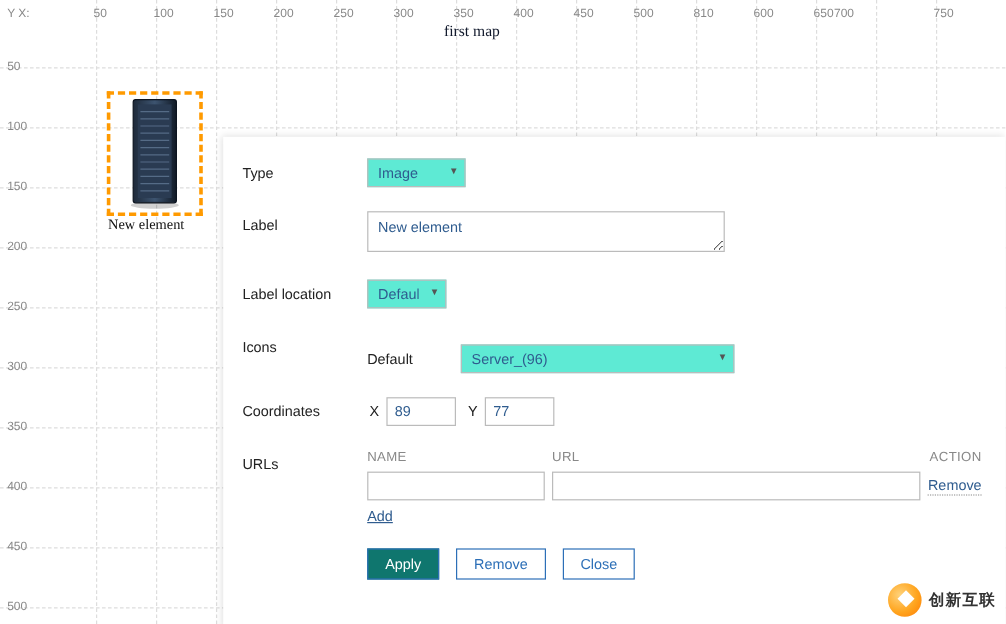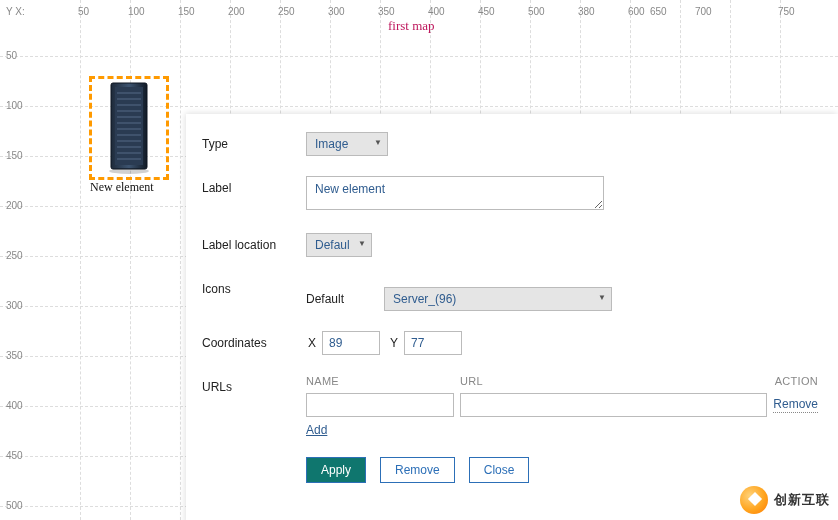--- a/index.html
+++ b/index.html
@@ -15,21 +15,21 @@
   }
   .ruler-x, .ruler-y { position: absolute; color: #888; font-size: 10px; }
   .ruler-x { top: 6px; left: 0; right: 0; height: 14px; }
   .ruler-x span { position: absolute; transform: translateX(-2px); }
   .ruler-y { top: 0; left: 6px; bottom: 0; width: 24px; }
   .ruler-y span { position: absolute; transform: translateY(-6px); }
   .origin-label { position: absolute; top: 6px; left: 6px; font-size: 10px; color: #888; }
   .grid-v, .grid-h { position: absolute; background: transparent; }
   .grid-v { top: 0; bottom: 0; border-left: 1px dashed #ddd; }
   .grid-h { left: 0; right: 0; border-top: 1px dashed #ddd; }
-  .map-title { position: absolute; top: 18px; left: 370px; font-size: 13px; font-family: Georgia, serif; color: #be185d; margin-left: 18px; }
+  .map-title { position: absolute; top: 18px; left: 370px; font-size: 13px; font-family: Georgia, serif; color: #0f172a; }
   .element {
     position: absolute;
     border: 3px dashed #ff9a00;
     width: 80px; height: 104px;
     display: flex; align-items: center; justify-content: center;
   }
   .element-label {
     position: absolute;
     top: 180px; left: 90px;
     font-size: 12px; font-family: Georgia, serif; color: #111;
@@ -51,21 +51,21 @@
   .row { display: flex; margin-bottom: 20px; align-items: flex-start; }
   .row-label { width: 104px; padding-top: 5px; color: #222; }
   .row-body { flex: 1; }
   select, input[type=text], textarea {
     font-family: inherit;
     font-size: 12px;
     border: 1px solid #bbb;
     background: #fff;
     color: #2f5c8f;
   }
-  select { height: 24px; padding: 2px 22px 2px 8px; appearance: none; background: #e5e5e5; position: relative; }
+  select { height: 24px; padding: 2px 22px 2px 8px; appearance: none; background: #5eead4; position: relative; }
   .select-wrap { position: relative; display: inline-block; }
   .select-wrap::after {
     content: "▼";
     position: absolute; right: 6px; top: 6px;
     font-size: 8px; color: #555; pointer-events: none;
   }
   textarea { width: 298px; height: 34px; padding: 5px 8px; resize: both; }
   input[type=text] { height: 24px; padding: 2px 6px; }
   .coord-input { width: 58px; }
   .coord-label { margin: 0 6px 0 2px; color: #222; }
@@ -146,23 +146,23 @@
     <span style="left: 80px;">50</span>
     <span style="left: 130px;">100</span>
     <span style="left: 180px;">150</span>
     <span style="left: 230px;">200</span>
     <span style="left: 280px;">250</span>
     <span style="left: 330px;">300</span>
     <span style="left: 380px;">350</span>
     <span style="left: 430px;">400</span>
     <span style="left: 480px;">450</span>
     <span style="left: 530px;">500</span>
-    <span style="left: 580px;">380</span>
+    <span style="left: 580px;">810</span>
     <span style="left: 630px;">600</span>
-    <span style="left: 652px;">650</span>
+    <span style="left: 680px;">650</span>
     <span style="left: 697px;">700</span>
     <span style="left: 780px;">750</span>
   </div>
 <div class="ruler-y" id="ruler-y">
     <span style="top: 56px;">50</span>
     <span style="top: 106px;">100</span>
     <span style="top: 156px;">150</span>
     <span style="top: 206px;">200</span>
     <span style="top: 256px;">250</span>
     <span style="top: 306px;">300</span>

